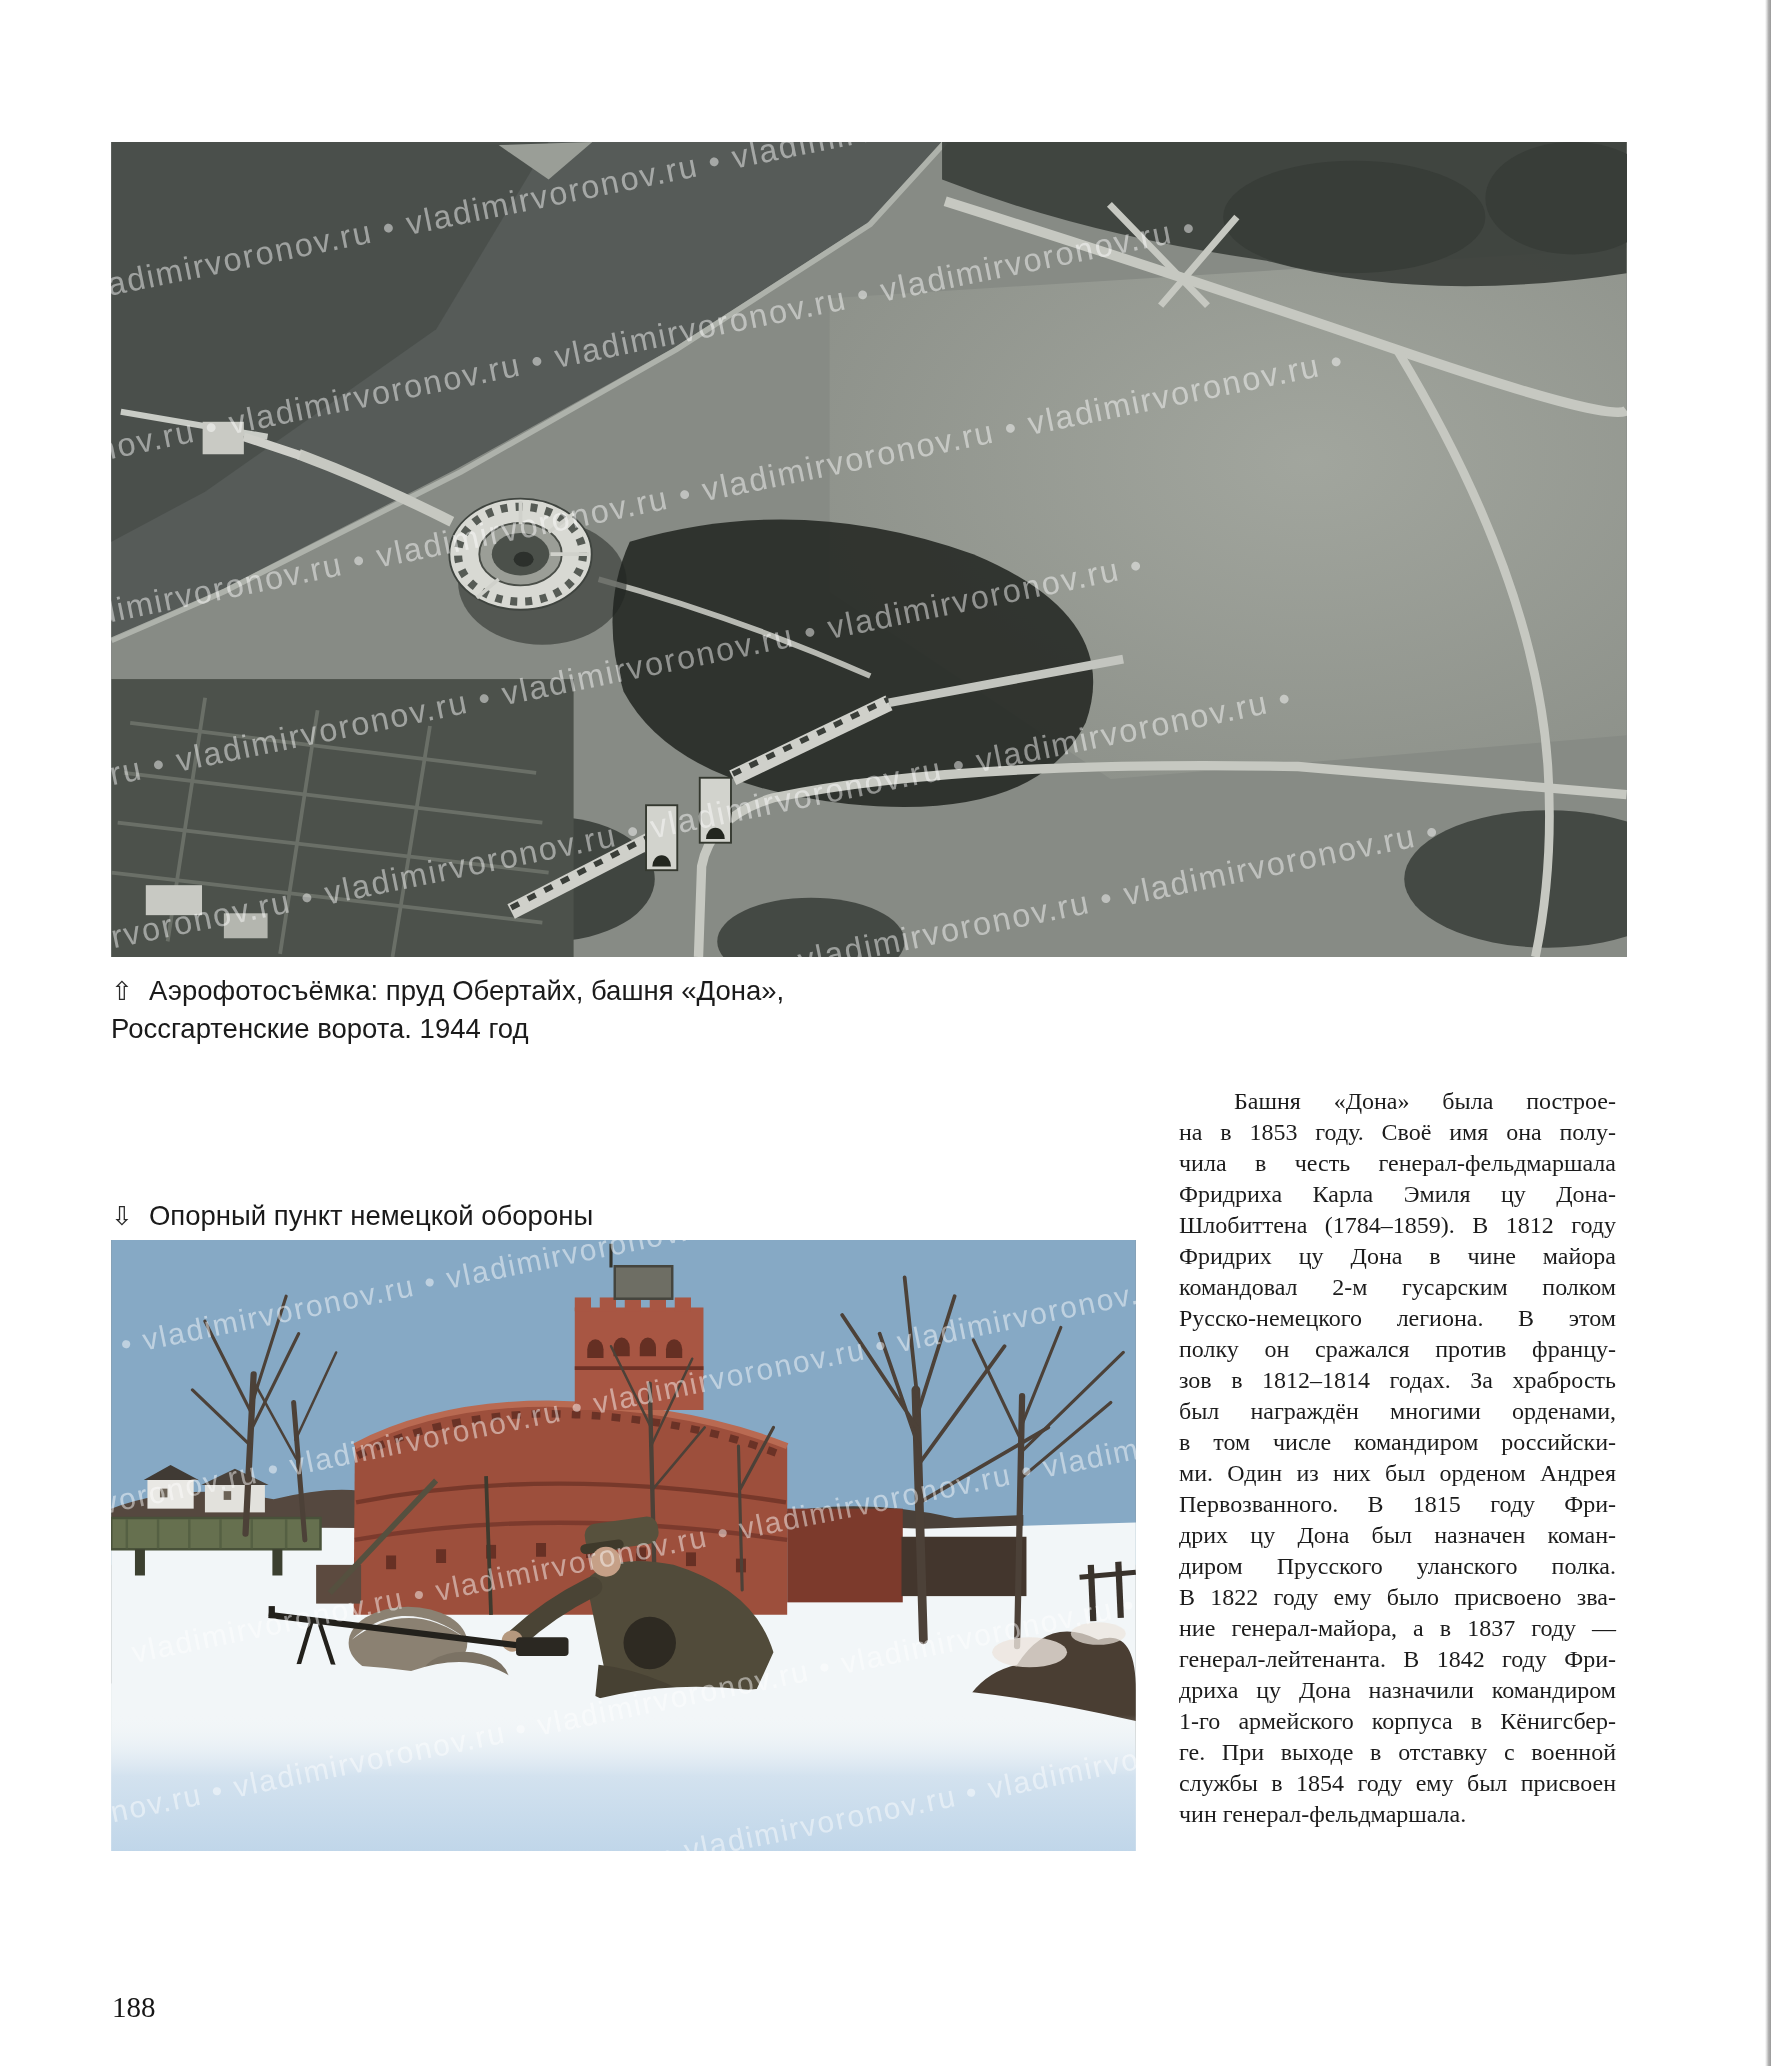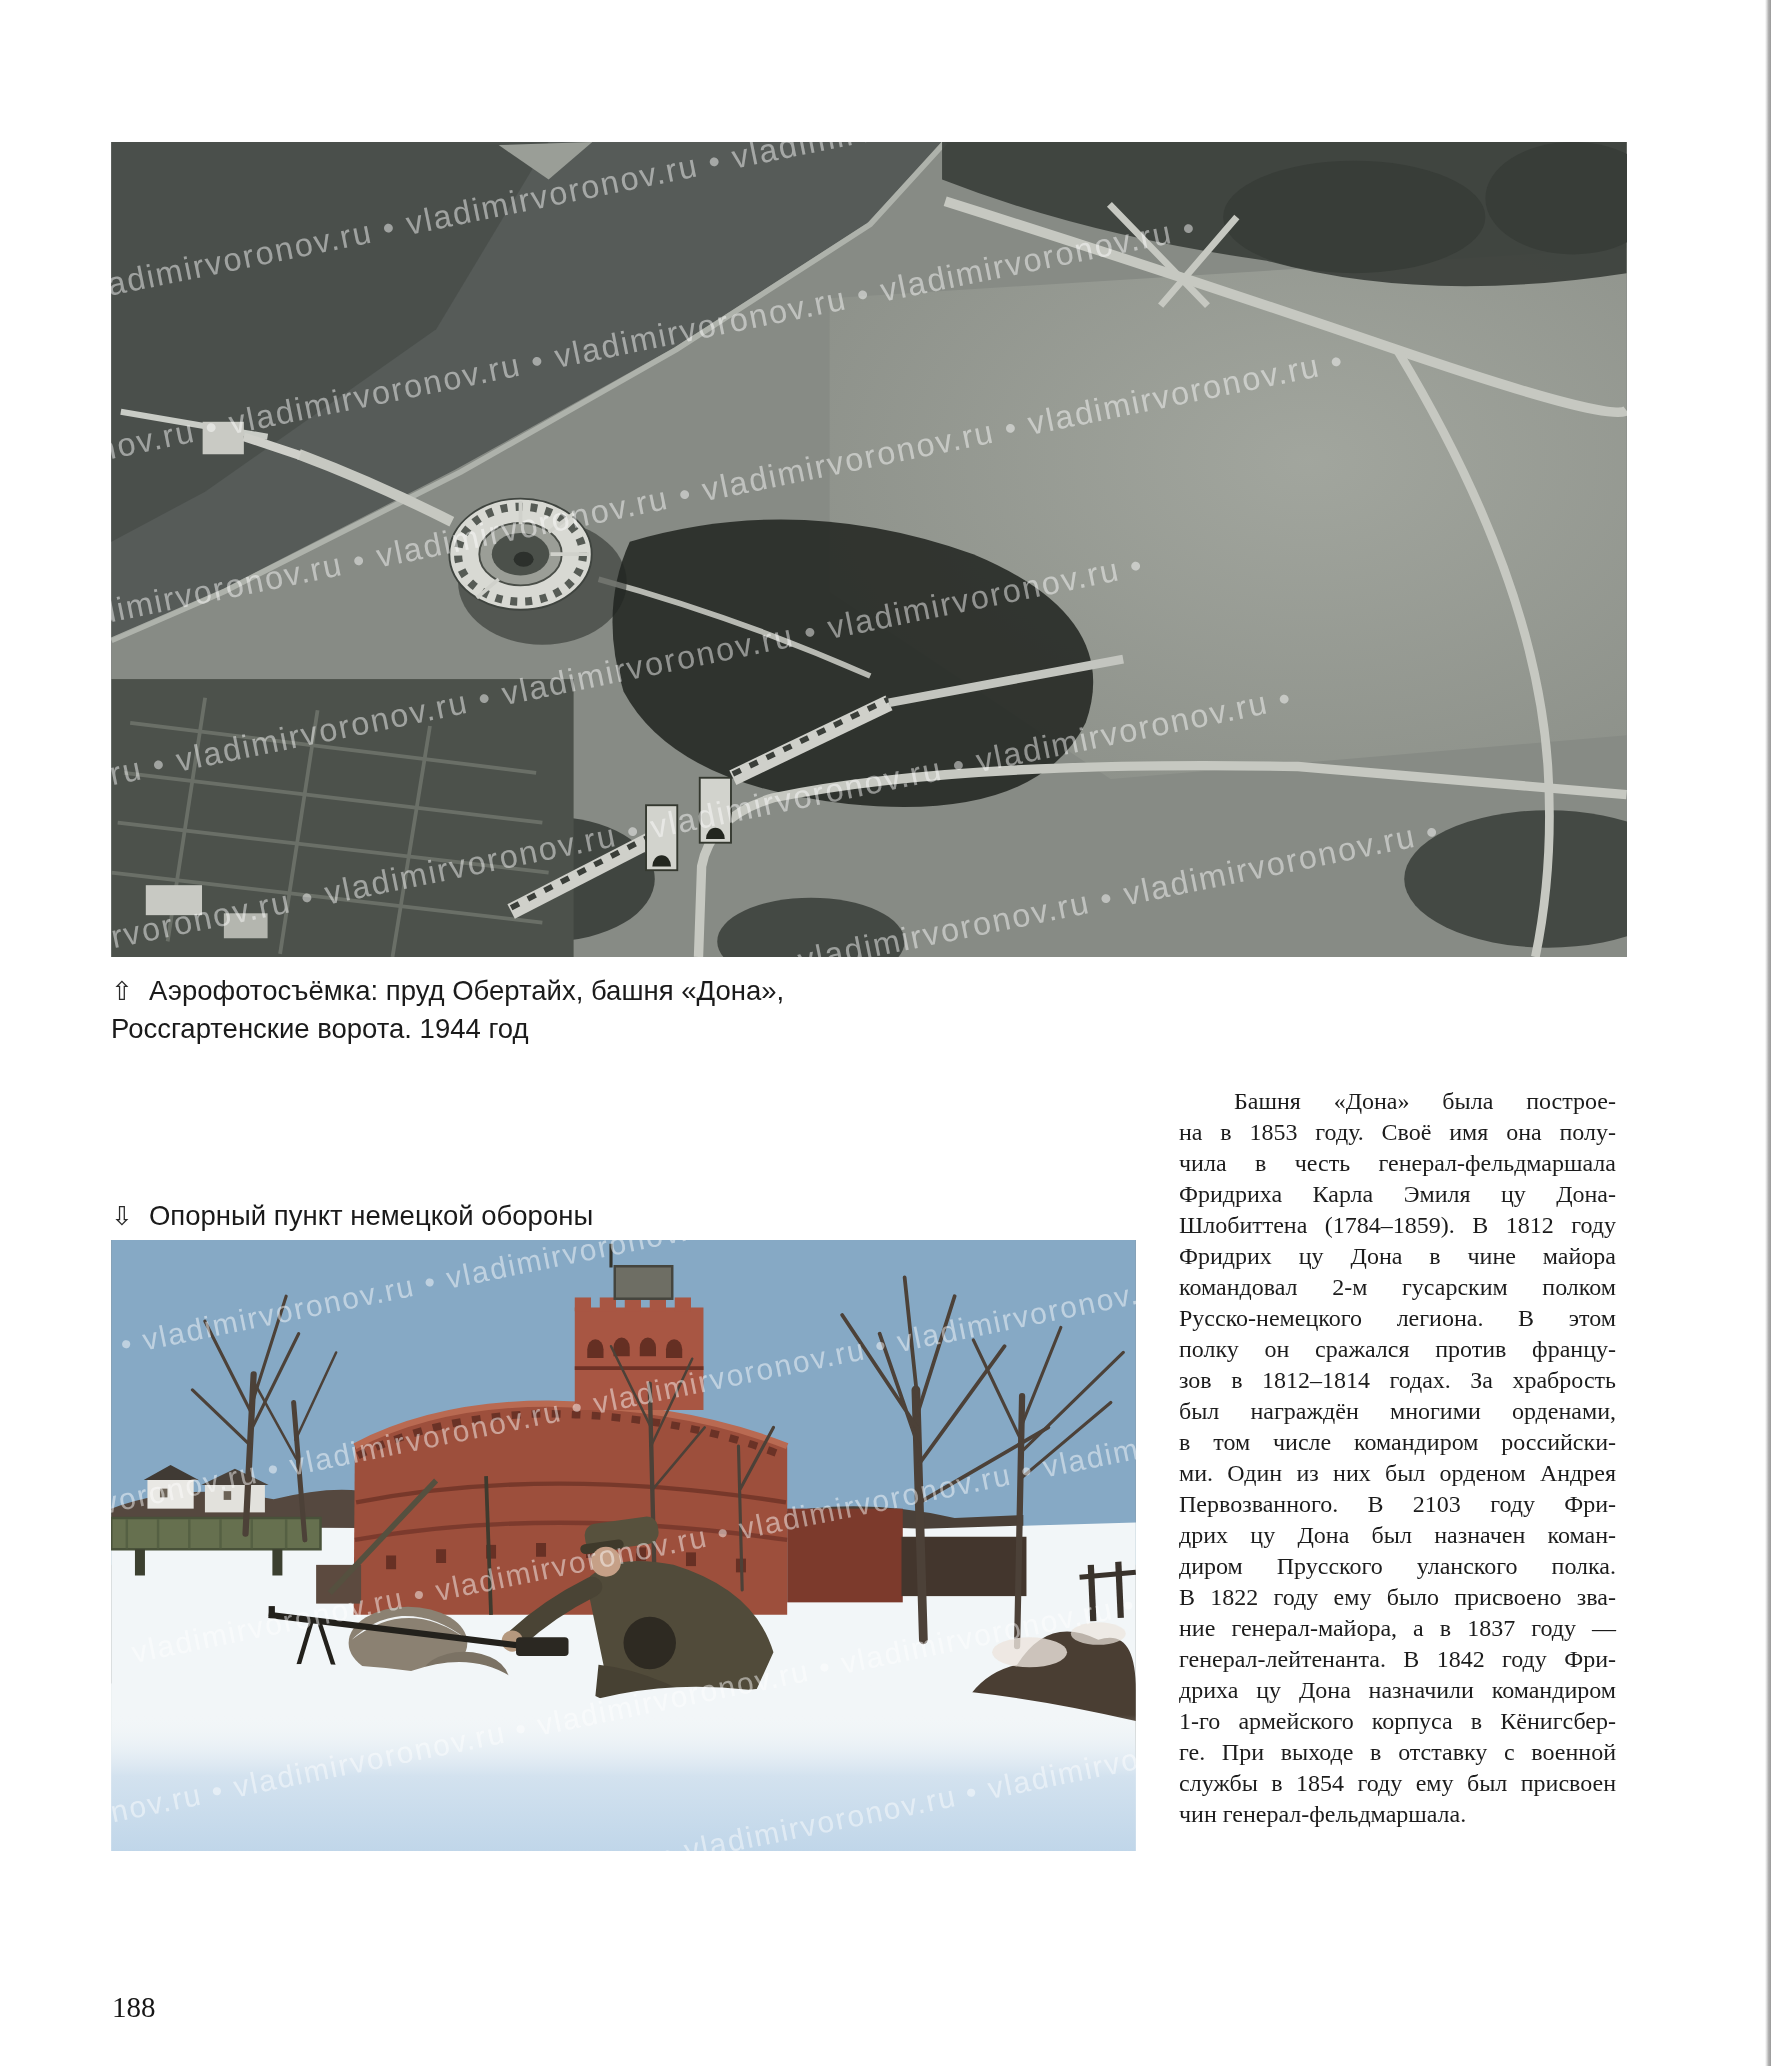--- a/index.html
+++ b/index.html
@@ -308,21 +308,21 @@
       <div class="tline">Фридриха Карла Эмиля цу Дона-</div>
       <div class="tline">Шлобиттена (1784–1859). В 1812 году</div>
       <div class="tline">Фридрих цу Дона в чине майора</div>
       <div class="tline">командовал 2-м гусарским полком</div>
       <div class="tline">Русско-немецкого легиона. В этом</div>
       <div class="tline">полку он сражался против францу-</div>
       <div class="tline">зов в 1812–1814 годах. За храбрость</div>
       <div class="tline">был награждён многими орденами,</div>
       <div class="tline">в том числе командиром российски-</div>
       <div class="tline">ми. Один из них был орденом Андрея</div>
-      <div class="tline">Первозванного. В 2103 году Фри-</div>
+      <div class="tline">Первозванного. В 1815 году Фри-</div>
       <div class="tline">дрих цу Дона был назначен коман-</div>
       <div class="tline">диром Прусского уланского полка.</div>
       <div class="tline">В 1822 году ему было присвоено зва-</div>
       <div class="tline">ние генерал-майора, а в 1837 году —</div>
       <div class="tline">генерал-лейтенанта. В 1842 году Фри-</div>
       <div class="tline">дриха цу Дона назначили командиром</div>
       <div class="tline">1-го армейского корпуса в Кёнигсбер-</div>
       <div class="tline">ге. При выходе в отставку с военной</div>
       <div class="tline">службы в 1854 году ему был присвоен</div>
       <div class="tline last">чин генерал-фельдмаршала.</div>

